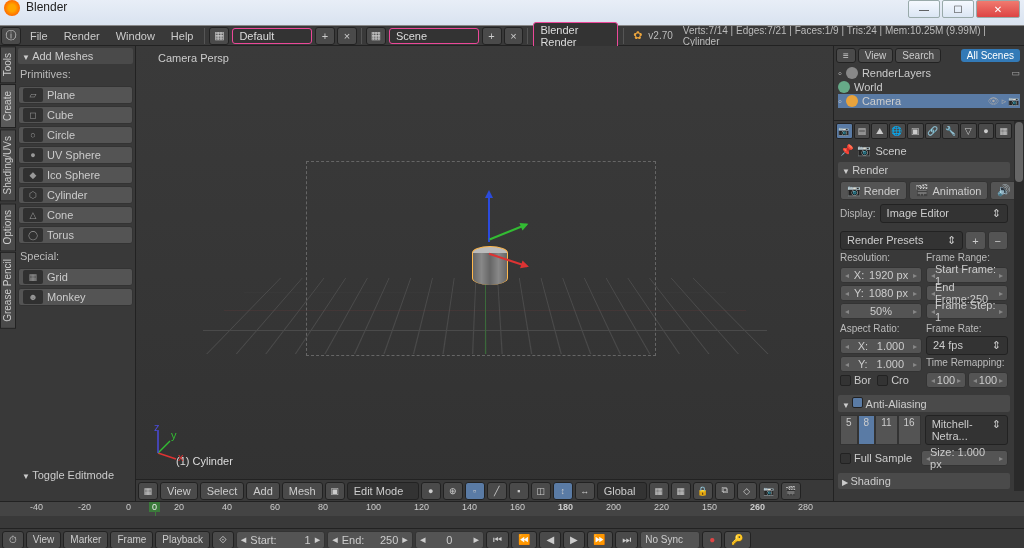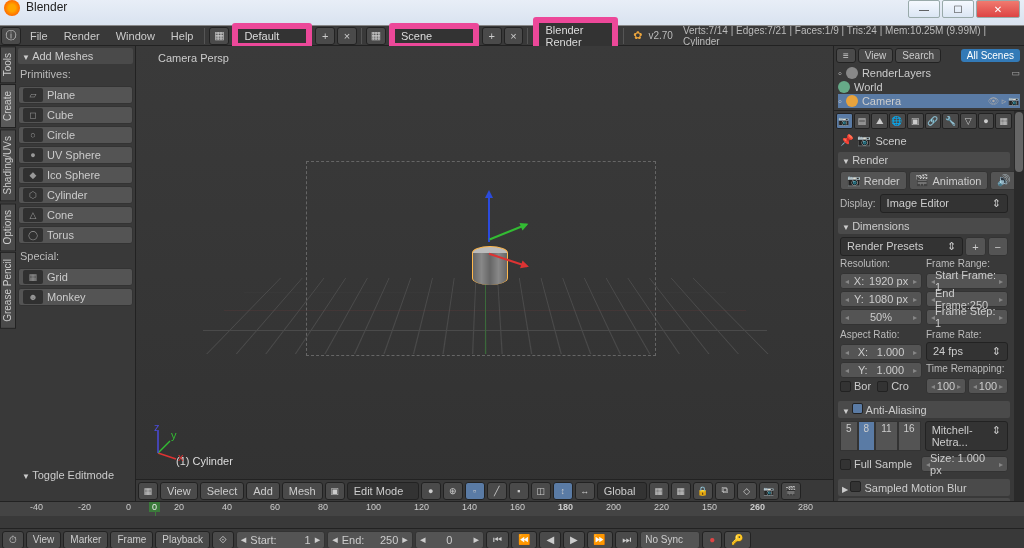--- a/index.html
+++ b/index.html
@@ -10,21 +10,21 @@
 .titlebar .appicon { width:16px; height:16px; margin-right:6px; border-radius:50%; background:radial-gradient(circle,#ffa500 30%,#ff6b00 70%); }
 .titlebar .title { color:#222; font-size:12px; flex:1; }
 .winbtns { display:flex; gap:0; }
 .winbtn { width:32px; height:18px; background:linear-gradient(#f5f9ff,#dbe6f4); border:1px solid #9aa; display:flex; align-items:center; justify-content:center; color:#333; font-size:10px; border-radius:2px; margin-left:2px; }
 .winbtn.close { background:linear-gradient(#f07a6f,#d44); color:#fff; width:44px; }
 
 
 .menubar { height:20px; background:#393939; display:flex; align-items:center; border-bottom:1px solid #222; }
 .menubar .icobtn { width:20px; height:18px; background:#4a4a4a; border:1px solid #222; border-radius:3px; margin:0 1px; display:flex; align-items:center; justify-content:center; }
 .menubar .menu { padding:2px 8px; cursor:pointer; }
-.menubar .field { background:#333; border:6px solid #ec4899; border-radius:3px; padding:1px 6px; margin:18px 2px; color:#ddd; }
+.menubar .field { background:#333; border:1px solid #ec4899; border-radius:3px; padding:1px 6px; margin:18px 2px; color:#ddd; }
 .menubar .field.layout { width:80px; }
 .menubar .field.scene { width:90px; }
 .menubar .field.engine { width:85px; }
 .menubar .sep { width:1px; height:16px; background:#555; margin:0 3px; }
 .menubar .stats { font-size:10px; color:#bbb; padding-left:6px; }
 
 
 .main { display:flex; height:455px; }
 .leftcol { display:flex; }
 .tooltabs { width:16px; background:#393939; display:flex; flex-direction:column; }
@@ -320,21 +320,20 @@
             <span class="lbl">Display:</span>
             <div class="rsel" style="flex:1">
                   <span>Image Editor</span>
                   <span>⇕</span>
                 </div>
           </div>
         </div>
       </div>
 
       <div class="panel">
-            <div class="phead">Dimensions</div>
         <div class="pbody">
           <div style="display:flex;gap:2px">
                 <div class="rsel" style="flex:1">
                   <span>Render Presets</span>
                   <span>⇕</span>
                 </div>
                 <div class="rbtn">+</div>
                 <div class="rbtn">−</div>
               </div>
           <div class="two">
@@ -445,25 +444,20 @@
                 </span>
             <div class="nfield" style="flex:1">
                   <span class="arr">◂</span>
                   <span>Size: 1.000 px</span>
                   <span class="arr">▸</span>
                 </div>
           </div>
         </div>
       </div>
 
-      <div class="panel">
-            <div class="phead coll"><span class="chk">
-                <span class="box"></span>
-              </span> <span>Sampled Motion Blur</span></div>
-          </div>
       <div class="panel">
             <div class="phead coll">Shading</div>
           </div>
 
     </div>
     <div class="scrollbar">
           <div class="thumb"></div>
         </div>
     </div>
   </div>

